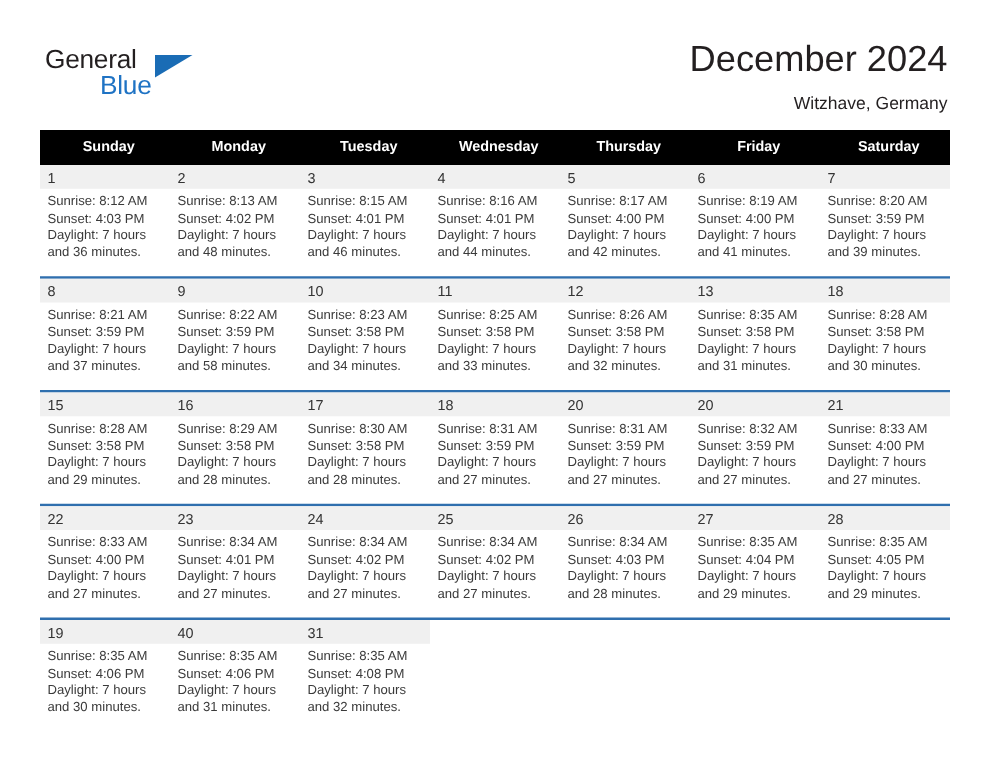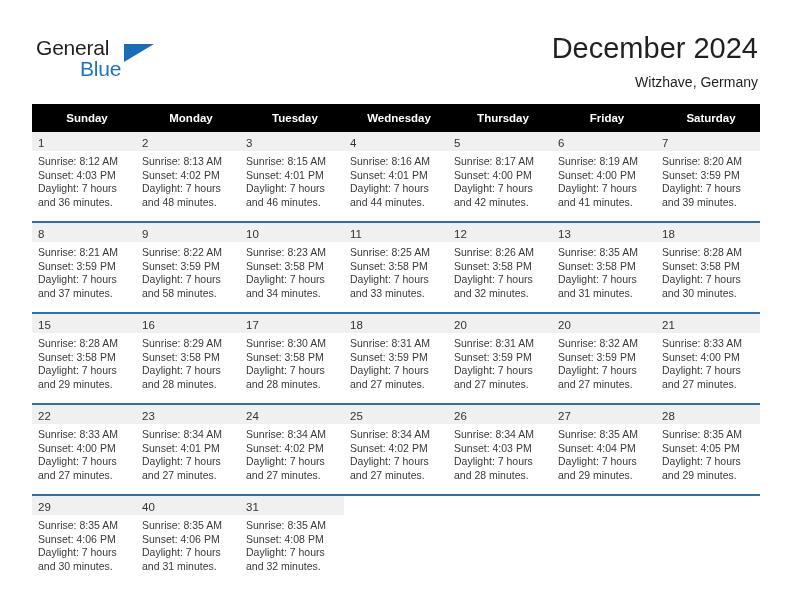--- a/index.html
+++ b/index.html
@@ -487,21 +487,21 @@
                 <div>Sunset: 4:05 PM</div>
                 <div>Daylight: 7 hours</div>
                 <div>and 29 minutes.</div>
               </div>
             </div>
           </td>
         </tr>
         <tr class="week-row">
           <td>
             <div class="daycell">
-              <div class="datenum-band"><span class="datenum">29</span></div>
+              <div class="datenum-band"><span class="datenum">19</span></div>
               <div class="details">
                 <div>Sunrise: 8:35 AM</div>
                 <div>Sunset: 4:06 PM</div>
                 <div>Daylight: 7 hours</div>
                 <div>and 30 minutes.</div>
               </div>
             </div>
           </td>
           <td>
             <div class="daycell">

